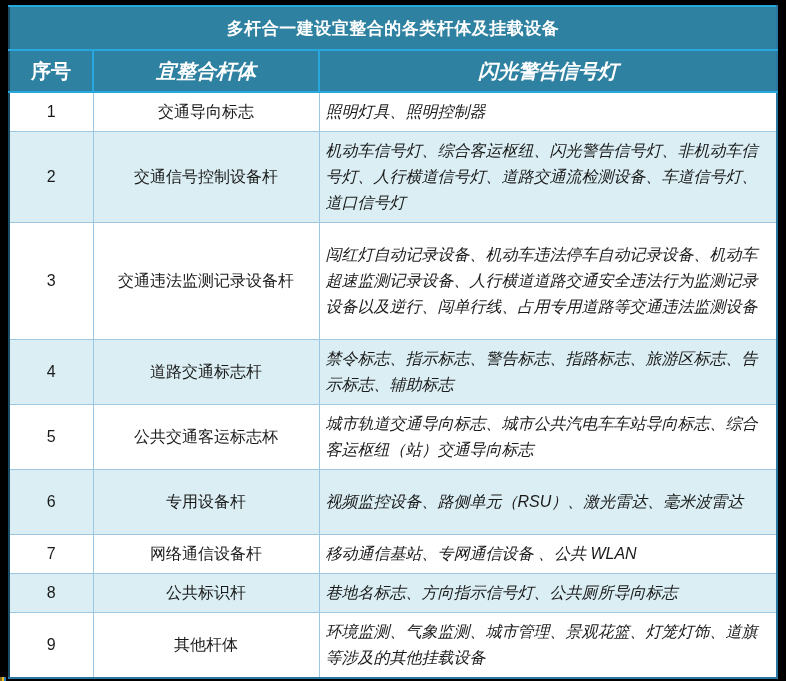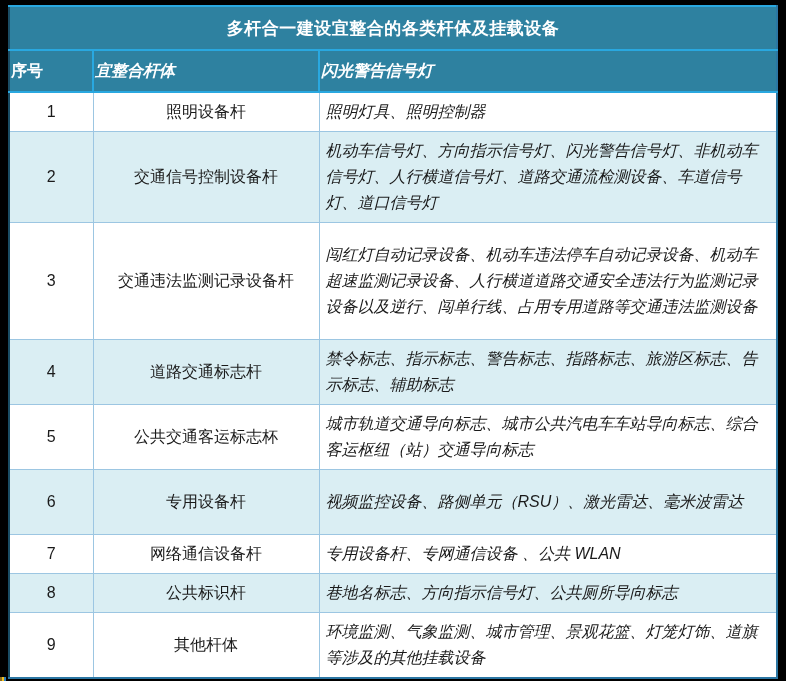--- a/index.html
+++ b/index.html
@@ -53,23 +53,23 @@
     font-size:17px;
     font-weight:bold;
     text-align:center;
     height:40px;
     border-bottom:2px solid var(--divider-bright);
     letter-spacing:0.5px;
   }
   tr.colhead th{
     background:var(--header-bg);
     color:var(--header-text);
-    font-size:16px;
+    font-size:20px;
     font-weight:bold;
-    text-align:left;
+    text-align:center;
     height:38px;
     border-bottom:2px solid var(--divider-bright);
   }
   tr.colhead th + th{
     border-left:2px solid var(--divider-bright);
     font-style:italic;
   }
   tbody td{
     font-size:16px;
     font-weight:400;
@@ -121,27 +121,27 @@
       </tr>
       <tr class="colhead">
         <th>序号</th>
         <th>宜整合杆体</th>
         <th>闪光警告信号灯</th>
       </tr>
     </thead>
     <tbody id="rows-body">
         <tr class="h1">
           <td class="seq">1</td>
-          <td class="pole">照明设备杆</td>
+          <td class="pole">交通导向标志</td>
           <td class="devices">照明灯具、照明控制器</td>
         </tr>
         <tr class="h3">
           <td class="seq">2</td>
           <td class="pole">交通信号控制设备杆</td>
-          <td class="devices">机动车信号灯、方向指示信号灯、闪光警告信号灯、非机动车信号灯、人行横道信号灯、道路交通流检测设备、车道信号灯、道口信号灯</td>
+          <td class="devices">机动车信号灯、综合客运枢纽、闪光警告信号灯、非机动车信号灯、人行横道信号灯、道路交通流检测设备、车道信号灯、道口信号灯</td>
         </tr>
         <tr class="h4">
           <td class="seq">3</td>
           <td class="pole">交通违法监测记录设备杆</td>
           <td class="devices">闯红灯自动记录设备、机动车违法停车自动记录设备、机动车超速监测记录设备、人行横道道路交通安全违法行为监测记录设备以及逆行、闯单行线、占用专用道路等交通违法监测设备</td>
         </tr>
         <tr class="h2">
           <td class="seq">4</td>
           <td class="pole">道路交通标志杆</td>
           <td class="devices">禁令标志、指示标志、警告标志、指路标志、旅游区标志、告示标志、辅助标志</td>
@@ -152,21 +152,21 @@
           <td class="devices">城市轨道交通导向标志、城市公共汽电车车站导向标志、综合客运枢纽（站）交通导向标志</td>
         </tr>
         <tr class="h2">
           <td class="seq">6</td>
           <td class="pole">专用设备杆</td>
           <td class="devices">视频监控设备、路侧单元（RSU）、激光雷达、毫米波雷达</td>
         </tr>
         <tr class="h1">
           <td class="seq">7</td>
           <td class="pole">网络通信设备杆</td>
-          <td class="devices">专用设备杆、专网通信设备 、公共 WLAN</td>
+          <td class="devices">移动通信基站、专网通信设备 、公共 WLAN</td>
         </tr>
         <tr class="h1">
           <td class="seq">8</td>
           <td class="pole">公共标识杆</td>
           <td class="devices">巷地名标志、方向指示信号灯、公共厕所导向标志</td>
         </tr>
         <tr class="h2">
           <td class="seq">9</td>
           <td class="pole">其他杆体</td>
           <td class="devices">环境监测、气象监测、城市管理、景观花篮、灯笼灯饰、道旗等涉及的其他挂载设备</td>

